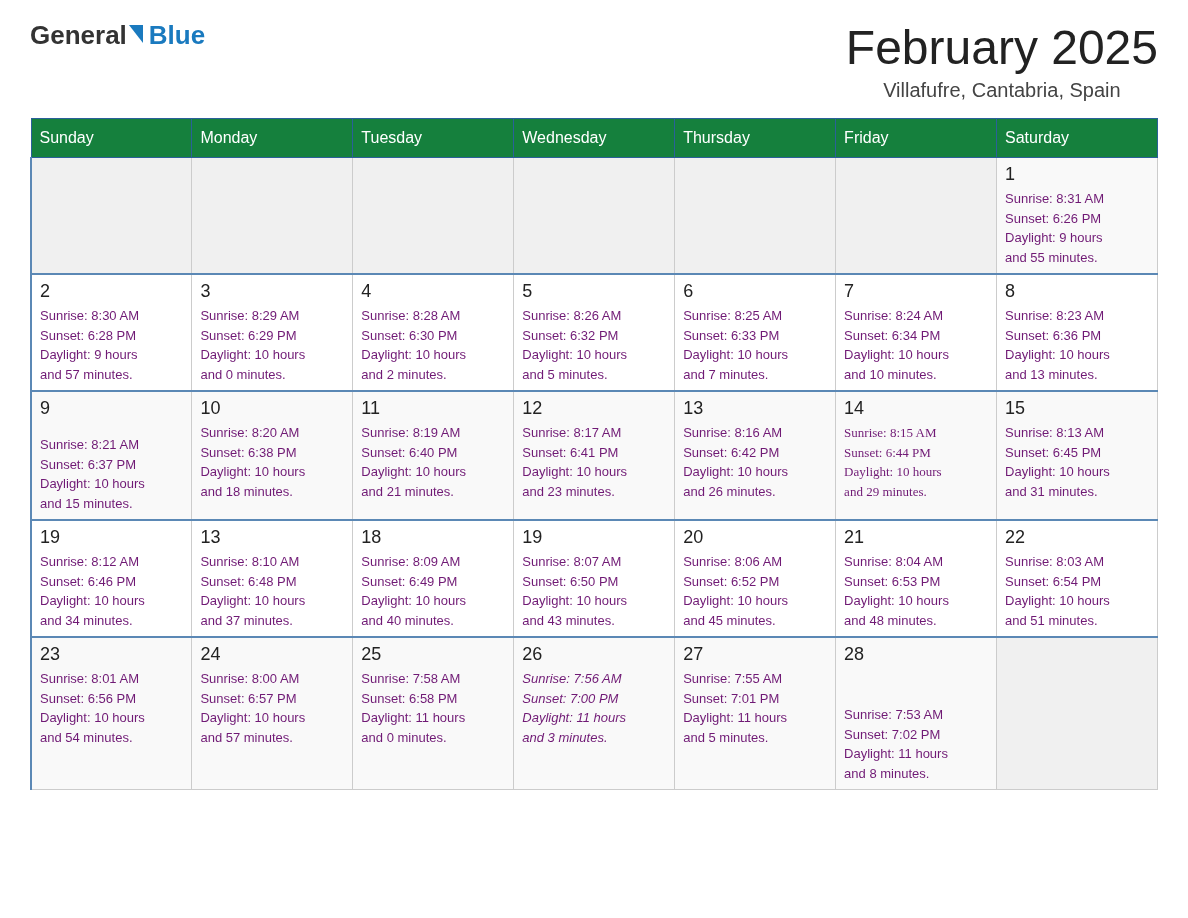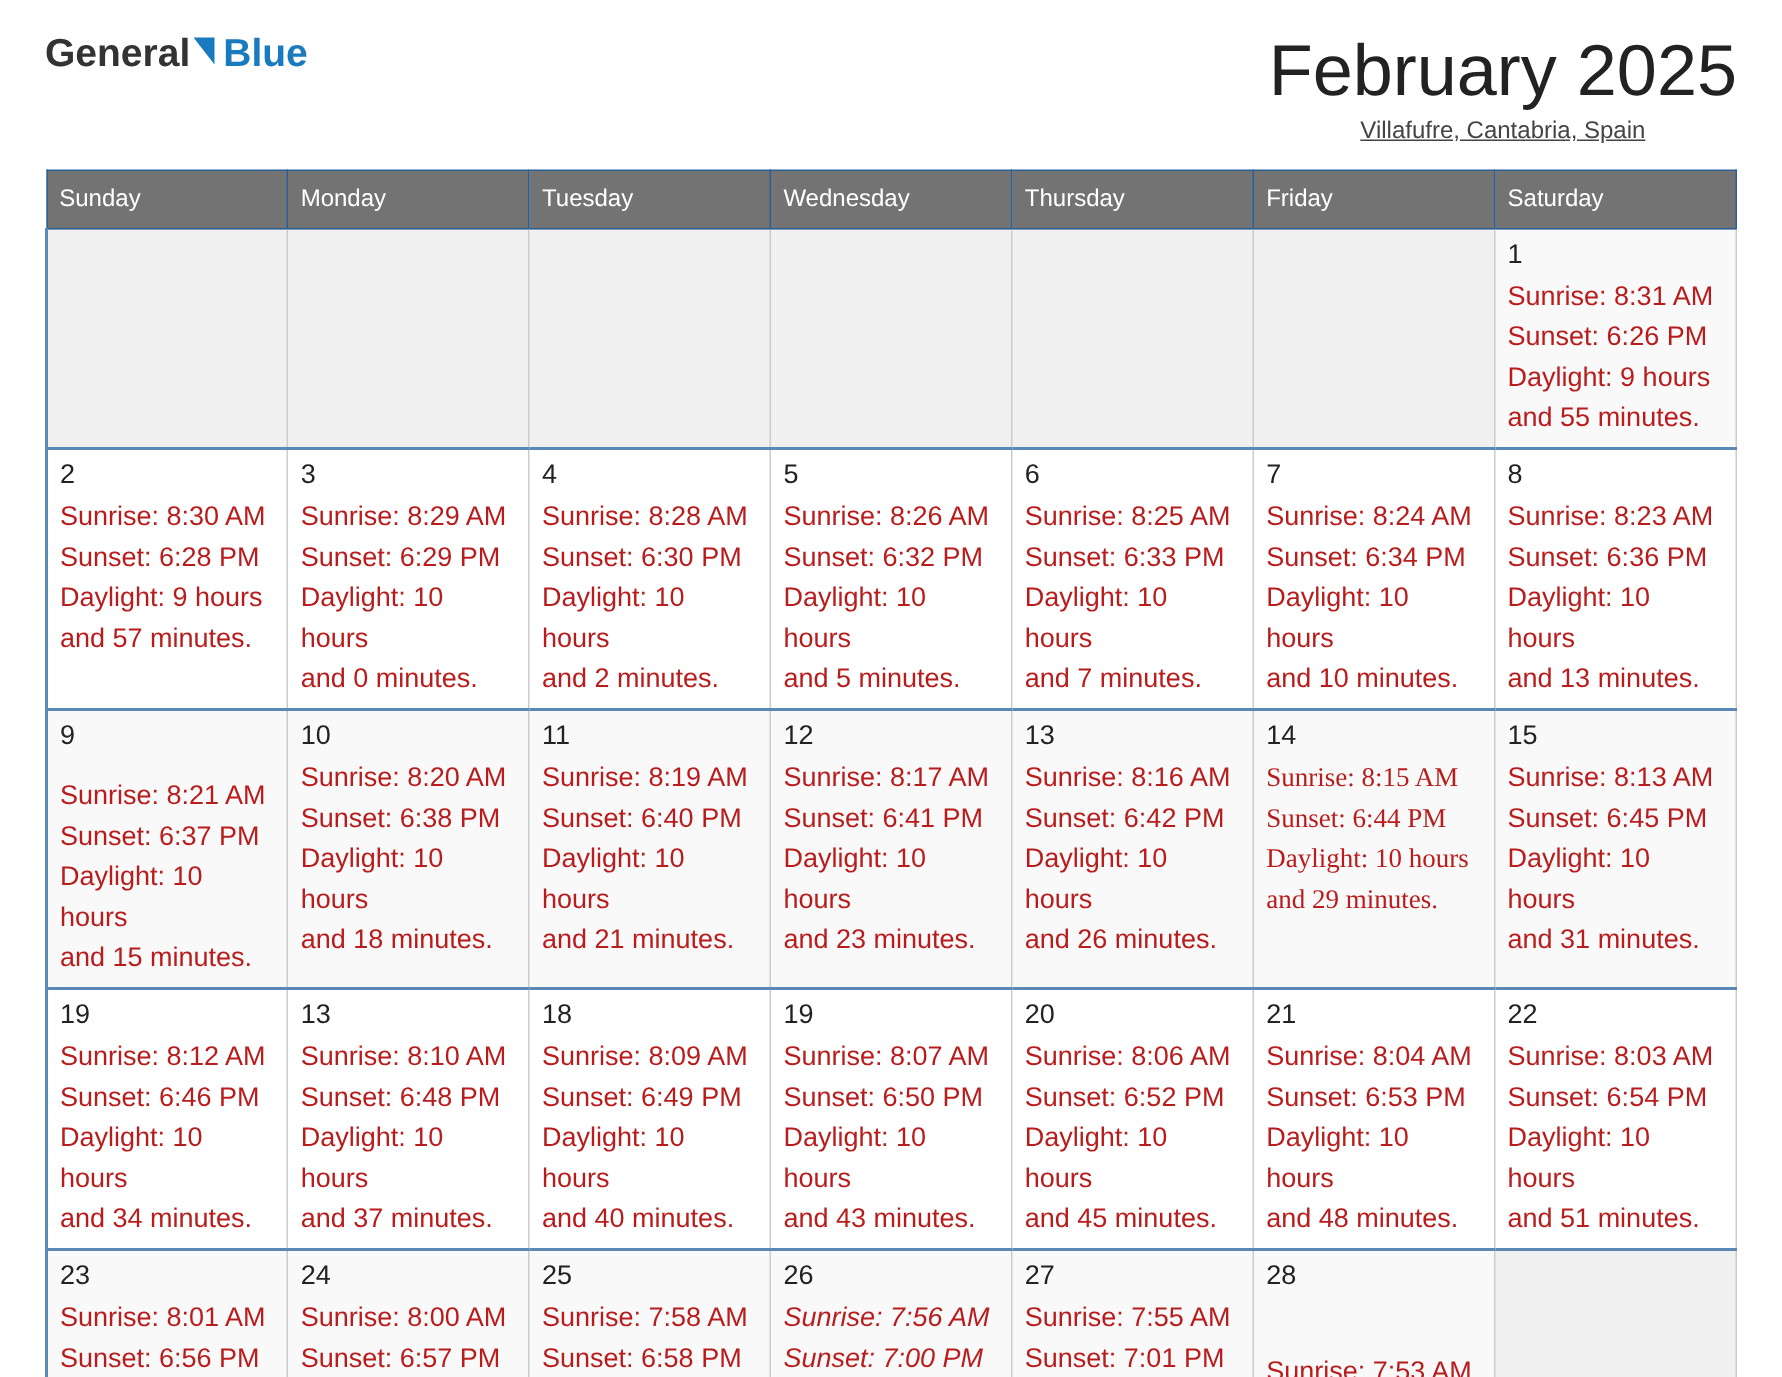--- a/index.html
+++ b/index.html
@@ -43,31 +43,30 @@
     .logo-blue { color: #1a7abf; }
     .title-block {
       text-align: center;
     }
     .month-title {
       font-size: 48px;
       font-weight: normal;
       color: #222;
     }
     .location-title {
-      font-size: 16px;
+      font-size: 20px;
       color: #444;
       margin-top: 4px;
-      text-decoration: underline;
     }
     .calendar {
       width: 100%;
       border-collapse: collapse;
     }
     .calendar thead th {
-      background: #737373;
+      background: #15803d;
       color: #fff;
       padding: 10px 8px;
       font-size: 16px;
       font-weight: normal;
       text-align: left;
       border: 1px solid #2a6099;
     }
     .calendar tbody td {
       vertical-align: top;
       padding: 6px 8px;
@@ -85,23 +84,23 @@
       background: #fff;
     }
     .day-num {
       font-size: 18px;
       font-weight: normal;
       display: block;
       margin-bottom: 4px;
       color: #222;
     }
     .day-info {
-      font-size: 18px;
+      font-size: 13px;
       line-height: 1.5;
-      color: #b91c1c;
+      color: #701a75;
     }
     .empty-cell {
       background: #f0f0f0 !important;
     }
     .calendar tbody td:first-child {
       border-left: 2px solid #5b88b5;
     }
     .row-border-top td {
       border-top: 2px solid #5b88b5 !important;
     }

